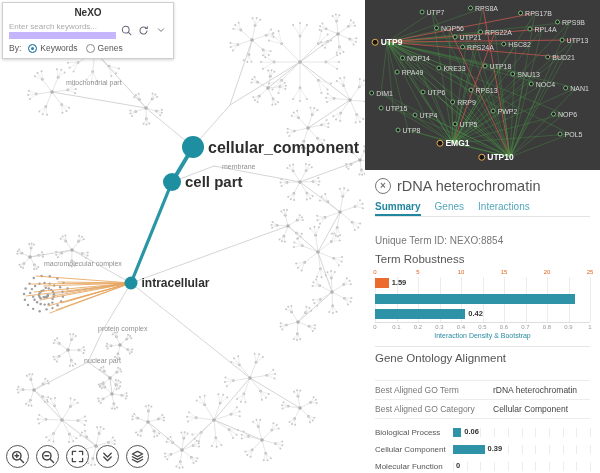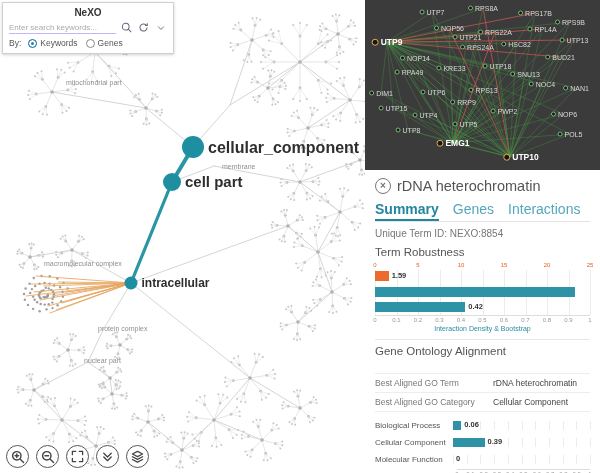--- a/index.html
+++ b/index.html
@@ -8,21 +8,21 @@
 
   
   #tree-area{position:absolute;left:0;top:0;width:365px;height:473px;background:#fff;}
   #tree-svg{position:absolute;left:0;top:0;}
 
   
   .search-panel{position:absolute;left:2px;top:2px;width:172px;background:#fff;border:1px solid #cfcfcf;
     box-shadow:0 1px 3px rgba(0,0,0,.18);padding:4px 6px 5px 6px;z-index:6;box-sizing:border-box;}
   .sp-title{font-size:10px;font-weight:bold;color:#333;text-align:center;}
   .sp-row{display:flex;align-items:center;gap:4px;margin-top:3px;}
-  .sp-row input{flex:1;min-width:0;border:none;border-bottom:1px solid #c4b5fd;font-size:8px;color:#444;
+  .sp-row input{flex:1;min-width:0;border:none;border-bottom:7px solid #c4b5fd;font-size:8px;color:#444;
     padding:1px 0;outline:none;font-family:"Liberation Sans",sans-serif;}
   .sp-row input::placeholder{color:#aaa;}
   .sp-ic{display:inline-flex;width:13px;height:13px;align-items:center;justify-content:center;cursor:pointer;}
   .sp-ic svg{stroke:#667;fill:none;stroke-width:1.3;}
   .sp-row2{display:flex;align-items:flex-end;gap:7px;margin-top:4px;font-size:8.5px;color:#555;}
   .rlabel{display:inline-flex;align-items:center;gap:3px;cursor:pointer;}
   .rd{width:9px;height:9px;border:1.5px solid #8a8a8a;border-radius:50%;display:inline-block;box-sizing:border-box;}
   .rd.on{border-color:#2a7fa8;background:#2a7fa8;box-shadow:inset 0 0 0 2px #fff;}
 
   
@@ -41,23 +41,23 @@
   .gnode.hl .glab{font-size:8.5px;font-weight:bold;color:#fff;}
 
   
   #detail{position:absolute;left:365px;top:170px;width:235px;height:303px;background:#fff;box-sizing:border-box;
     padding:8px 10px 0 10px;overflow:hidden;}
   .term-header{display:flex;align-items:center;gap:6px;}
   .term-close{width:14px;height:14px;border-radius:50%;border:1.6px solid #777;color:#777;font-size:10px;line-height:13px;
     text-align:center;flex:0 0 auto;cursor:pointer;font-weight:bold;}
   .term-title{font-size:14.5px;color:#555;}
   .tabs{display:flex;gap:14px;margin-top:7px;border-bottom:1px solid #e4e4e4;padding-bottom:3px;}
-  .tab{font-size:14px;color:#53a7bb;cursor:pointer;}
+  .tab{font-size:10px;color:#53a7bb;cursor:pointer;}
   .tab.active{color:#22869e;font-weight:bold;border-bottom:2px solid #22869e;padding-bottom:2px;margin-bottom:-3px;}
-  .term-id{font-size:10px;color:#777;margin-top:6px;}
+  .term-id{font-size:10px;color:#777;margin-top:18px;}
   .sect-title{font-size:11.5px;color:#555;margin-top:7px;}
   .sect-sep{border-top:1px solid #e6e6e6;margin-top:7px;padding-top:5px;}
 
   
   .rb-topaxis{position:relative;height:8px;margin-top:4px;}
   .rb-topaxis span{position:absolute;top:0;transform:translateX(-50%);font-size:6px;color:#e2641f;}
   #rb-plot{position:relative;height:45px;}
   .vgrid{position:absolute;top:0;bottom:0;width:1px;background:#ececec;}
   .hbar{position:absolute;left:0;height:10px;}
   .bval{position:absolute;font-size:7.5px;color:#333;line-height:10px;font-weight:bold;white-space:nowrap;}
@@ -1979,21 +1979,21 @@
         <span class="glab">POL5</span>
       </div>
       <div class="gnode" style="left: 43px; top: 130px;">
         <span class="gdot"></span>
         <span class="glab">UTP8</span>
       </div>
       <div class="gnode hl" style="left: 88px; top: 143px;">
         <span class="gdot"></span>
         <span class="glab">EMG1</span>
       </div>
-      <div class="gnode hl" style="left: 156px; top: 157px;">
+      <div class="gnode hl" style="left: 131px; top: 157px;">
         <span class="gdot"></span>
         <span class="glab">UTP10</span>
       </div>
     </div>
 
   <div id="detail">
     <div class="term-header">
       <span class="term-close">×</span>
       <span class="term-title">rDNA heterochromatin</span>
     </div>

